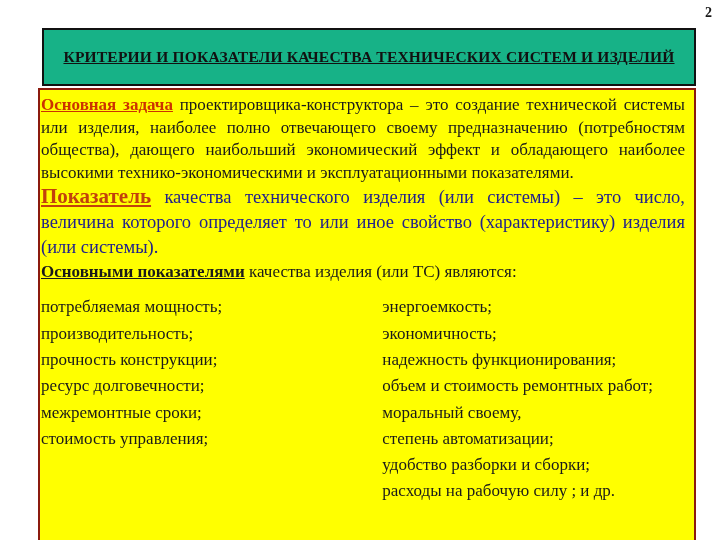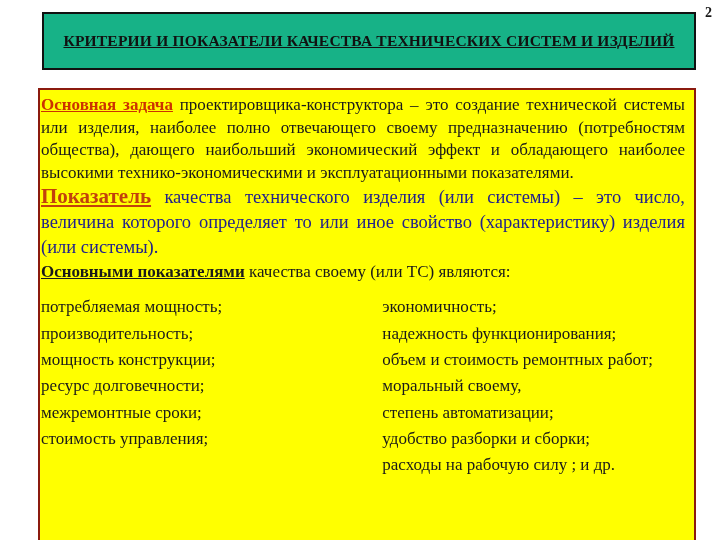--- a/index.html
+++ b/index.html
@@ -15,21 +15,21 @@
     position: absolute;
     top: 5px;
     right: 8px;
     font-size: 14px;
     font-weight: bold;
     color: #1a1a1a;
   }
   .title-box {
     position: absolute;
     left: 42px;
-    top: 12px;
+    top: 28px;
     width: 654px;
     height: 58px;
     box-sizing: border-box;
     background: #17b287;
     border: 2px solid #111111;
     display: flex;
     align-items: center;
     justify-content: center;
     text-align: center;
     padding: 2px 18px;
@@ -108,32 +108,33 @@
   <div class="title-box">
     <span class="title-text">КРИТЕРИИ И ПОКАЗАТЕЛИ КАЧЕСТВА ТЕХНИЧЕСКИХ СИСТЕМ И ИЗДЕЛИЙ</span>
   </div>
 
   <div class="content-box">
 
     <p class="para para1"><span class="lead">Основная задача</span><span> проектировщика-конструктора – это создание технической системы или изделия, наиболее полно отвечающего своему предназначению (потребностям общества), дающего наибольший экономический эффект и обладающего наиболее высокими технико-экономическими и эксплуатационными показателями.</span></p>
 
     <p class="para para2"><span class="lead">Показатель</span><span> качества технического изделия (или системы) – это число, величина которого определяет то или иное свойство (характеристику) изделия (или системы).</span></p>
 
-    <p class="para para3"><span class="lead">Основными показателями</span><span> качества своему (или ТС) являются:</span></p>
+    <p class="para para3"><span class="lead">Основными показателями</span><span> качества изделия (или ТС) являются:</span></p>
 
     <div class="indicator-list">
       <div class="indicator-col col-left">
           <div class="li">потребляемая мощность;</div>
           <div class="li">производительность;</div>
-          <div class="li">мощность конструкции;</div>
+          <div class="li">прочность конструкции;</div>
           <div class="li">ресурс долговечности;</div>
           <div class="li">межремонтные сроки;</div>
           <div class="li">стоимость управления;</div>
         </div>
       <div class="indicator-col col-right">
+          <div class="li">энергоемкость;</div>
           <div class="li">экономичность;</div>
           <div class="li">надежность функционирования;</div>
           <div class="li">объем и стоимость ремонтных работ;</div>
           <div class="li">моральный своему,</div>
           <div class="li">степень автоматизации;</div>
           <div class="li">удобство разборки и сборки;</div>
           <div class="li">расходы на рабочую силу ; и др.</div>
         </div>
     </div>
 

